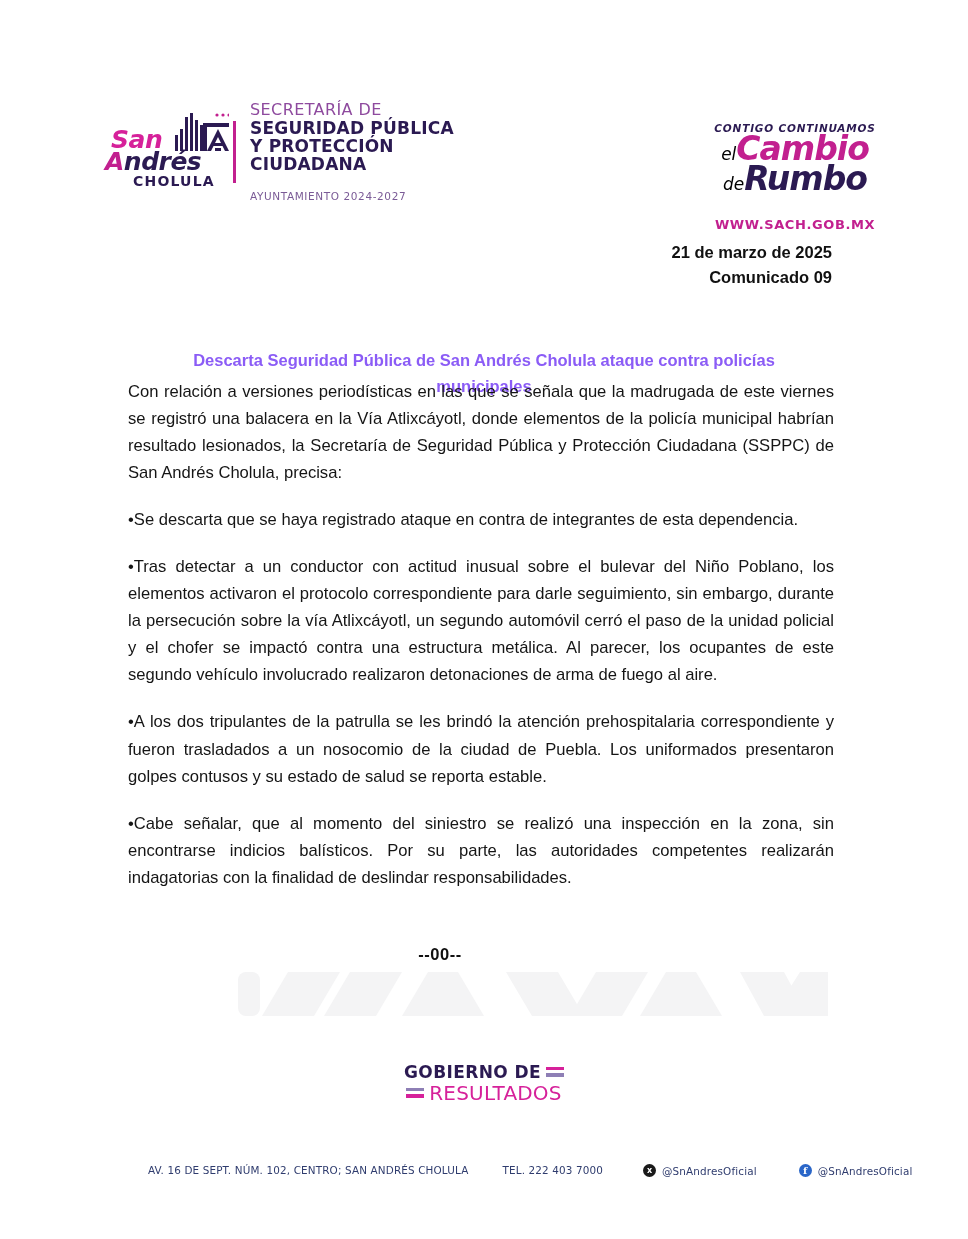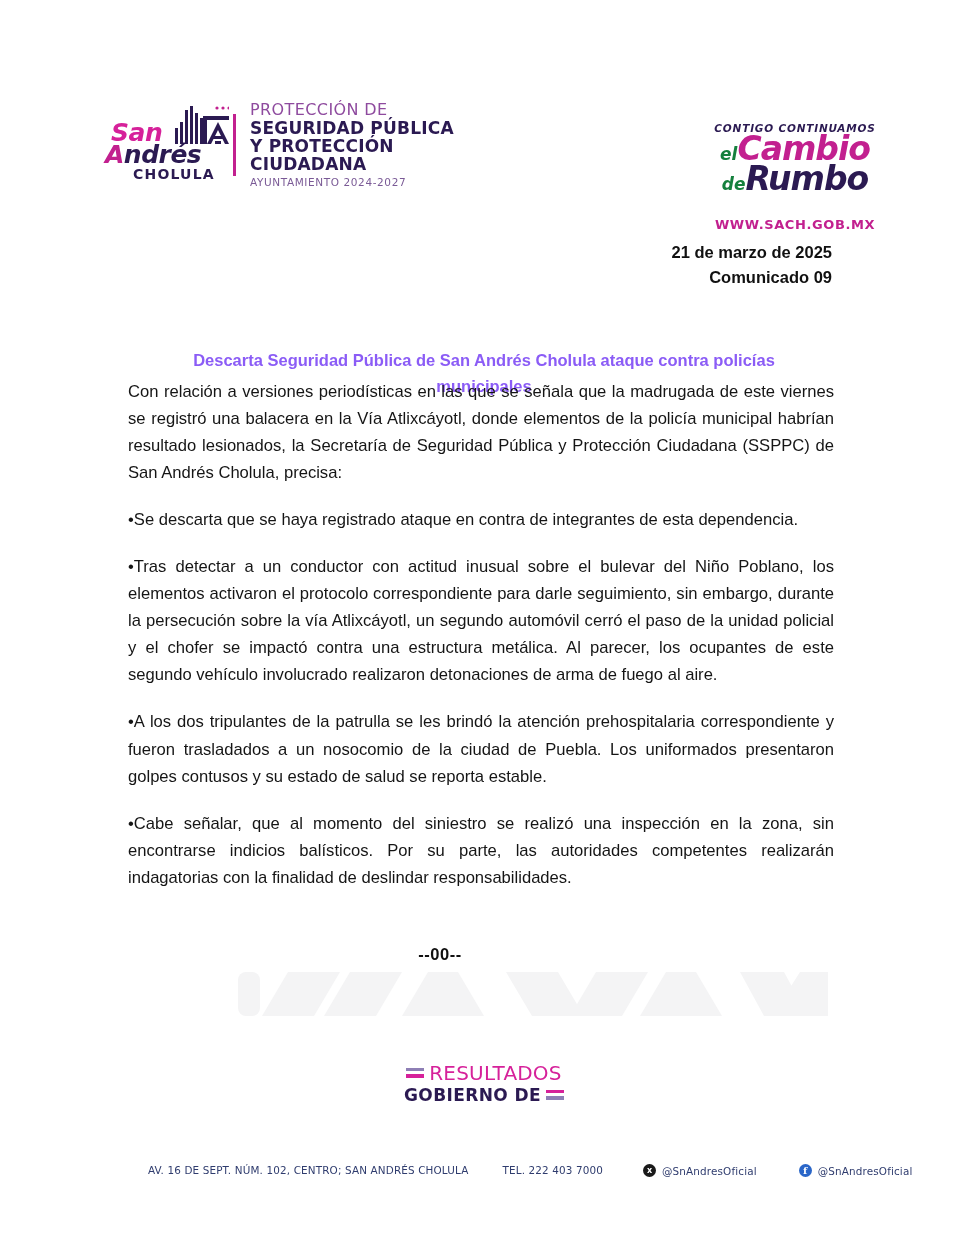--- a/index.html
+++ b/index.html
@@ -106,21 +106,21 @@
   .sec-line-bold {
     font-size: 17px;
     font-weight: bold;
     letter-spacing: 0.2px;
     color: #2b1a52;
   }
   .sec-line-small {
     font-size: 10.5px;
     letter-spacing: 0.6px;
     color: #7a5a96;
-    margin-top: 4px;
+    margin-top: 18px;
   }
 
   
   .logo-right {
     position: absolute;
     left: 700px;
     top: 26px;
     width: 190px;
     text-align: center;
     font-family: "DejaVu Sans", sans-serif;
@@ -133,23 +133,23 @@
     color: #2b1a52;
   }
   .cc-row {
     display: flex;
     align-items: baseline;
     justify-content: center;
     line-height: 0.92;
   }
   .cc-small {
     font-size: 17px;
-    font-weight: bold;
-    font-style: italic;
-    color: #15803d;
+    font-weight: normal;
+    font-style: italic;
+    color: #000000;
   }
   .cc-big-pink {
     font-size: 33px;
     font-weight: bold;
     font-style: italic;
     letter-spacing: -1px;
     color: #c2208f;
   }
   .cc-big-navy {
     font-size: 33px;
@@ -343,21 +343,21 @@
           </g>
         </svg>
         <div class="sac-word-san">San</div>
         <div class="sac-word-andres"><span class="cap">A</span><span>ndrés</span></div>
         <div class="sac-word-cholula">CHOLULA</div>
       </div>
 
       <div class="divider-bar"></div>
 
       <div class="sec-text">
-        <div class="sec-line1">PROTECCIÓN DE</div>
+        <div class="sec-line1">SECRETARÍA DE</div>
         <div class="sec-line-bold">SEGURIDAD PÚBLICA</div>
         <div class="sec-line-bold">Y PROTECCIÓN</div>
         <div class="sec-line-bold">CIUDADANA</div>
         <div class="sec-line-small">AYUNTAMIENTO 2024-2027</div>
       </div>
     </div>
 
     <div class="logo-right">
       <div class="cc-top">CONTIGO CONTINUAMOS</div>
       <div class="cc-row">
@@ -398,29 +398,29 @@
       <path d="M378 4 h52 l26 44 h-52 Z"></path>
       <path d="M468 4 h52 l-26 44 h-52 Z"></path>
       <path d="M538 4 l30 0 26 44 h-82 Z"></path>
       <path d="M612 4 h44 l24 44 h-44 Z"></path>
       <path d="M672 4 h56 l-28 44 h-56 Z"></path>
     </g>
   </svg>
 
   <div class="gob-logo">
     <div>
+      <span class="gob-line1">
+        <span>GOBIERNO DE</span>
+        <span class="eq-mark"></span>
+      </span>
+    </div>
+    <div>
       <span class="gob-line2">
         <span class="eq-mark left"></span>
         <span>RESULTADOS</span>
-      </span>
-    </div>
-    <div>
-      <span class="gob-line1">
-        <span>GOBIERNO DE</span>
-        <span class="eq-mark"></span>
       </span>
     </div>
   </div>
 
   <div class="footer-contact">
     <span class="fc-addr">AV. 16 DE SEPT. NÚM. 102, CENTRO; SAN ANDRÉS CHOLULA</span>
     <span class="fc-tel">TEL. 222 403 7000</span>
     <span class="fc-social">
       <span class="badge x">x</span>
       <span>@SnAndresOficial</span>

